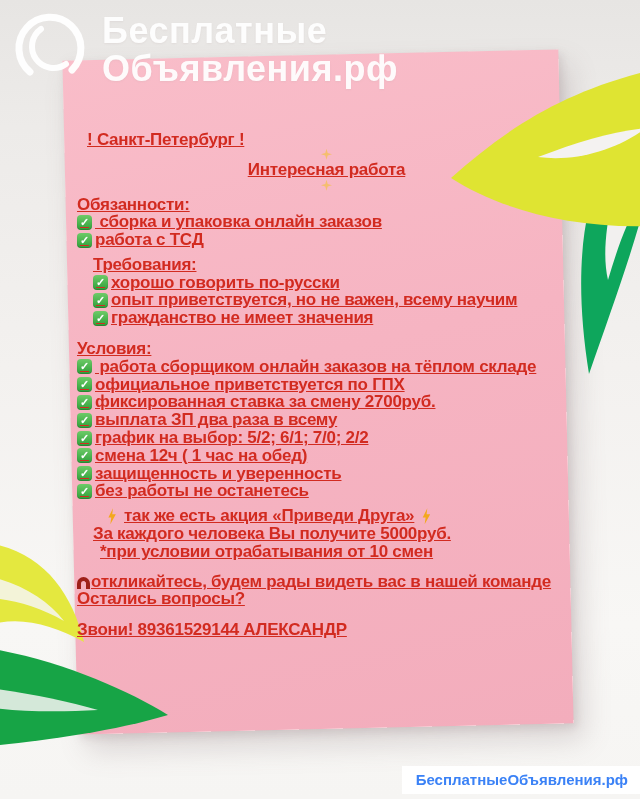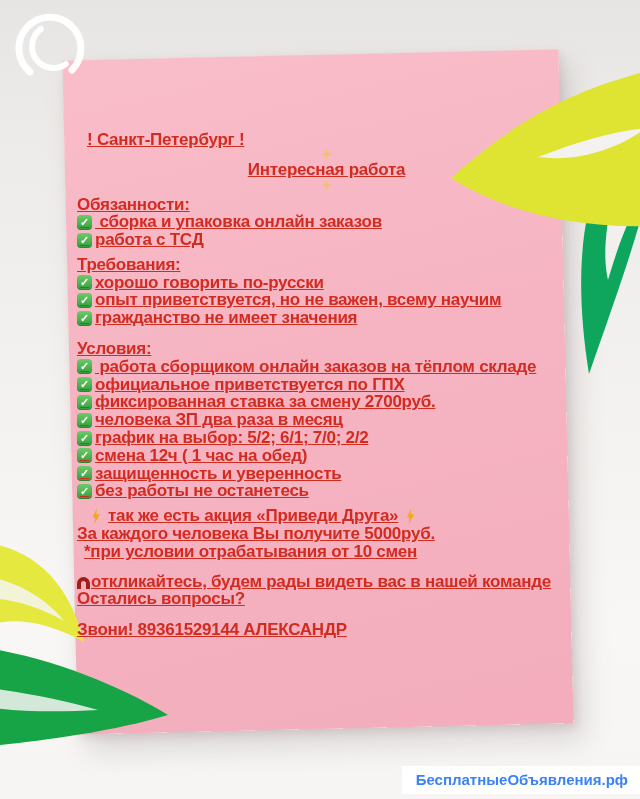--- a/index.html
+++ b/index.html
@@ -19,21 +19,21 @@
   .leaves{position:absolute;left:0;top:0;z-index:3;pointer-events:none;}
   
   .content{
     position:absolute;left:77px;top:131px;width:495px;z-index:5;
     color:#d22b20;font-weight:bold;font-size:17px;letter-spacing:-0.25px;text-decoration:underline;
   }
   .line{height:17.8px;display:flex;align-items:center;white-space:pre;}
   .indent10{padding-left:10px;}
   .indent7{padding-left:7px;}
   .indent4{padding-left:4px;flex-direction:column;}
-  .m17{margin-top:29px;} .m13{margin-top:13px;} .m12{margin-top:12px;} .m7{margin-top:7px;}
+  .m17{margin-top:29px;} .m13{margin-top:13px;} .m12{margin-top:12px;} .m7{margin-top:7px;margin-left:16px;}
   .check{
     flex:0 0 auto;width:15px;height:15px;margin-right:3px;border-radius:4px;
     background:linear-gradient(180deg,#6ecb68 0%,#2f9f3a 100%);
     box-shadow:inset 0 -1px 1px rgba(0,0,0,.18);
     color:#fff;font-size:11px;line-height:15px;text-align:center;font-weight:bold;
   }
   .sparkle{
     flex:0 0 auto;width:11px;height:11px;margin:0 4px;background:#f4c049;opacity:.7;
     clip-path:polygon(50% 0,61% 39%,100% 50%,61% 61%,50% 100%,39% 61%,0 50%,39% 39%);
   }
@@ -150,21 +150,21 @@
             <span>официальное приветствуется по ГПХ</span>
           </div>
 
           <div class="line">
             <span class="check">✓</span>
             <span>фиксированная ставка за смену 2700руб.</span>
           </div>
 
           <div class="line">
             <span class="check">✓</span>
-            <span>человека ЗП два раза в месяц</span>
+            <span>выплата ЗП два раза в всему</span>
           </div>
 
           <div class="line">
             <span class="check">✓</span>
             <span>график на выбор: 5/2; 6/1; 7/0; 2/2</span>
           </div>
 
           <div class="line">
             <span class="check">✓</span>
             <span>смена 12ч ( 1 час на обед)</span>
@@ -210,17 +210,21 @@
       <span>Звони! 89361529144 АЛЕКСАНДР</span>
     </div>
 
   </div>
 
   <div class="logo">
     <svg width="84" height="84" viewBox="0 0 84 84">
       <path d="M22 68 A31 31 0 1 1 64 66" fill="none" stroke="#ffffff" stroke-width="7" stroke-linecap="round" opacity="0.95"></path>
       <path d="M58 60 A21 21 0 1 1 33 25" fill="none" stroke="#ffffff" stroke-width="6" stroke-linecap="round" opacity="0.95"></path>
     </svg>
+    <div class="logo-text">
+      <div>Бесплатные</div>
+      <div>Объявления.рф</div>
+    </div>
   </div>
 
   <div class="watermark">БесплатныеОбъявления.рф</div>
 
 </div>
 
 </body></html>

